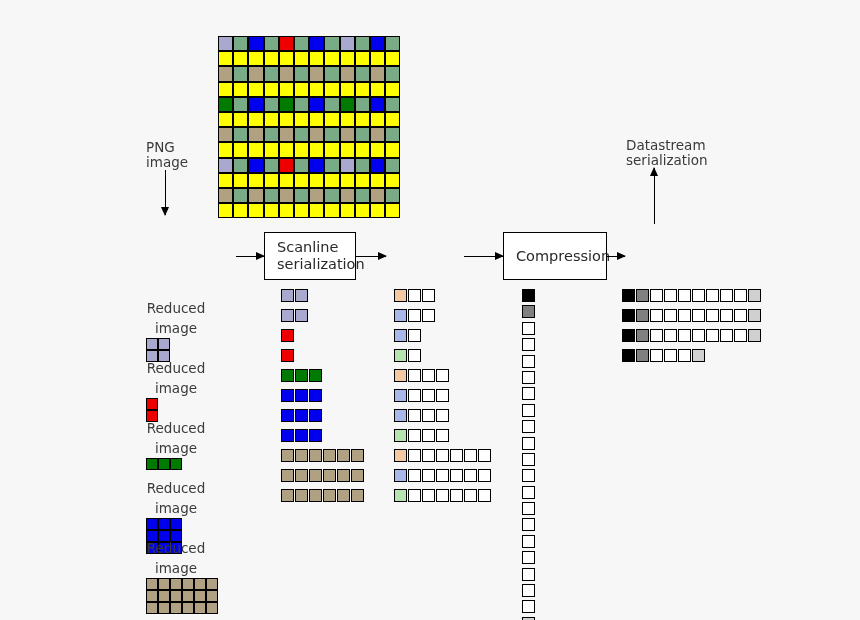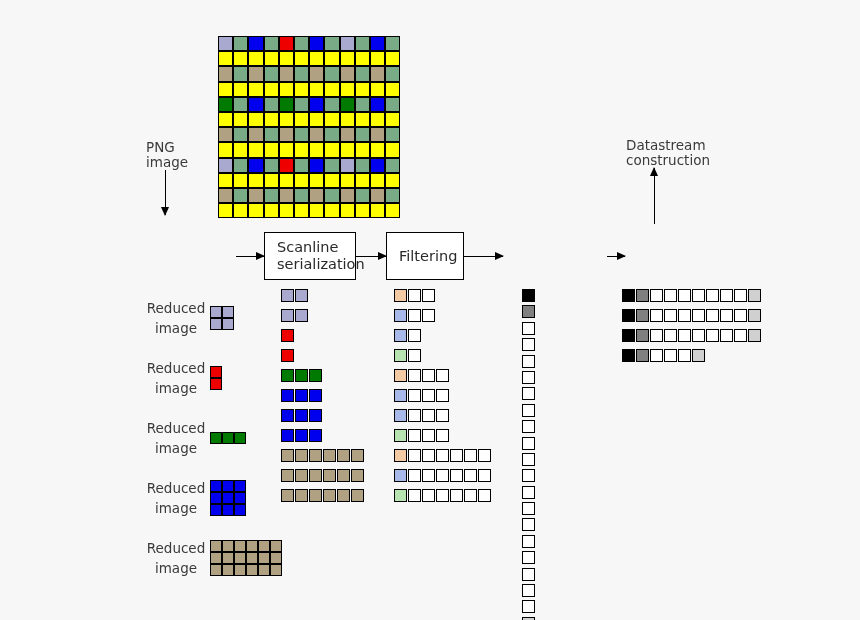--- a/index.html
+++ b/index.html
@@ -148,21 +148,21 @@
   #arrow-1 { left: 236px; width: 28px; }
   #arrow-2 { left: 356px; width: 30px; }
   #arrow-3 { left: 464px; width: 39px; }
   #arrow-4 { left: 607px; width: 18px; }
 
   
   .reduced-entry {
     position: absolute;
     left: 144px;
     display: flex;
-    align-items: center;
+    flex-direction: column;
   }
   .reduced-entry .reduced-label {
     font-size: 13.5px;
     line-height: 20px;
     color: #3a3a3a;
     white-space: pre-line;
     text-align: center;
     width: 64px;
   }
   .reduced-entry .mini-grid {
@@ -410,32 +410,32 @@
     </div>
 
   <div class="caption" id="png-image-label">PNG
 image</div>
   <div class="v-arrow" id="png-arrow">
     <div class="shaft"></div>
     <div class="head-down"></div>
   </div>
 
   <div class="caption" id="datastream-label">Datastream
-construction</div>
+serialization</div>
   <div class="v-arrow" id="datastream-arrow">
     <div class="shaft"></div>
     <div class="head-up"></div>
   </div>
 
   <div class="process-box" id="box-scanline">
     <div class="box-label">Scanline
 serialization</div>
   </div>
-  <div class="process-box" id="box-filtering">
-    <div class="box-label">Filtering</div>
+  <div class="process-box" id="box-compression">
+    <div class="box-label">Compression</div>
   </div>
 
   <div class="h-arrow" id="arrow-1">
     <div class="shaft"></div>
       <div class="head-right"></div>
   </div>
   <div class="h-arrow" id="arrow-2">
     <div class="shaft"></div>
       <div class="head-right"></div>
   </div>

